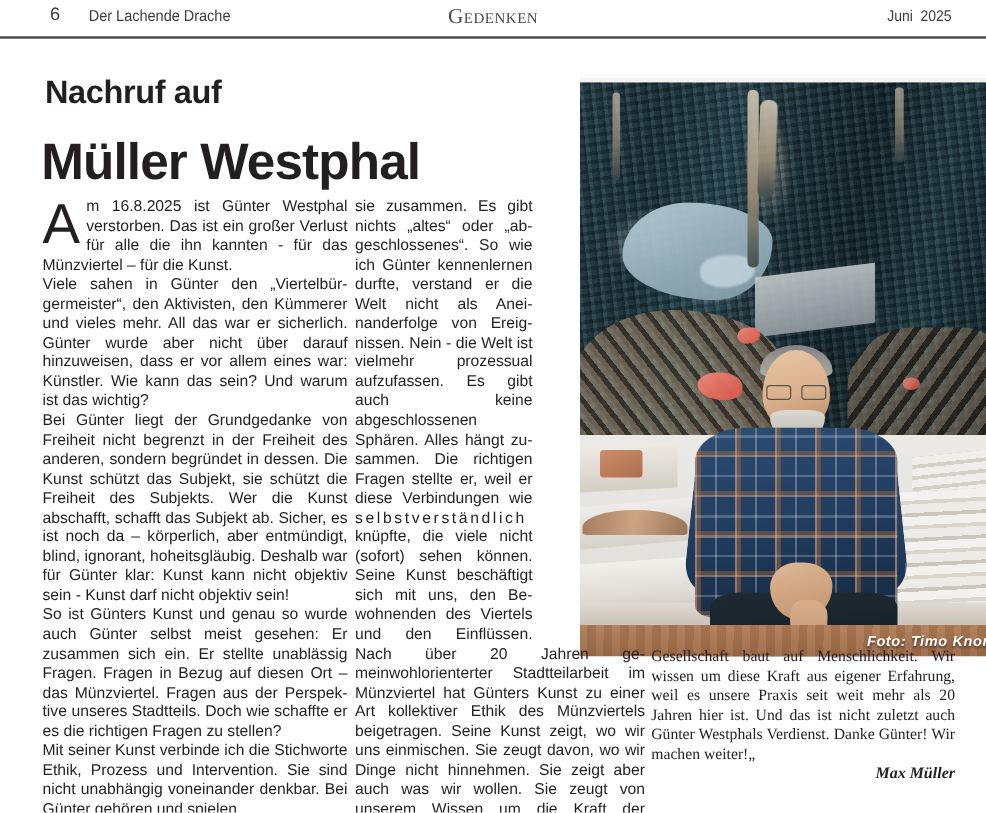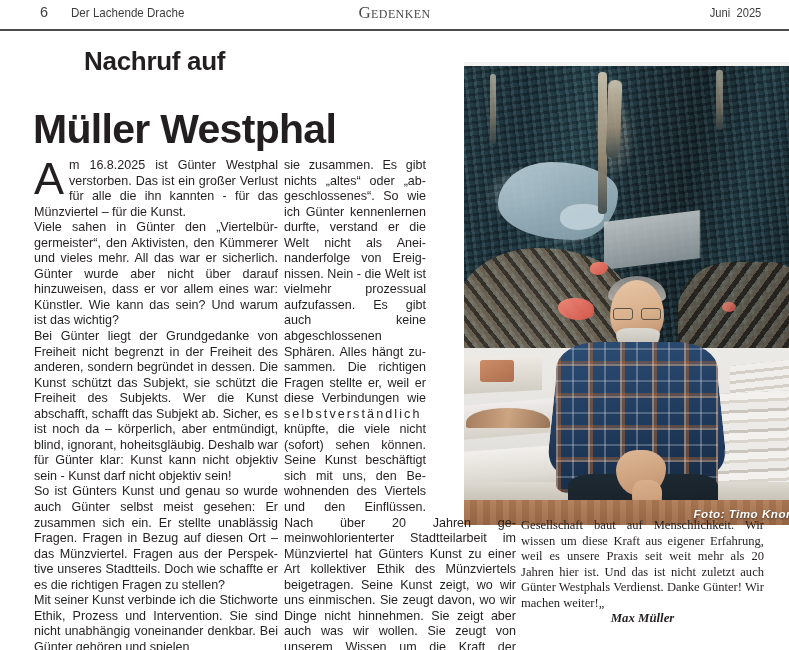--- a/index.html
+++ b/index.html
@@ -67,27 +67,26 @@
     position: absolute;
     left: 0; top: 29px;
     width: 789px;
     height: 2px;
     background: #4c4c4c;
   }
 
   
   .kicker {
     position: absolute;
-    left: 36px; top: 48px;
+    left: 36px; top: 60px;
     font-size: 26px;
     font-weight: bold;
     color: #231f20;
     letter-spacing: -0.3px;
     line-height: 1;
-    margin-left: 48px;
   }
   .headline {
     position: absolute;
     left: 33px; top: 80px;
     font-size: 41px;
     font-weight: bold;
     color: #231f20;
     letter-spacing: -0.7px;
     line-height: 1.08;
   }
@@ -420,21 +419,21 @@
     left: 521px; top: 518px;
     width: 243px;
     font-family: Liberation Serif, serif;
   }
 
   .byline {
     font-style: italic;
     font-weight: bold;
     font-size: 12.8px;
     line-height: 15.5px;
-    text-align: center;
+    text-align: right;
     margin-top: 0;
     color: #231f20;
   }
   .spaced { letter-spacing: 2.1px; }
 </style>
 </head>
 <body>
 
 <div class="masthead">
   <div class="masthead-page-number">6</div>

